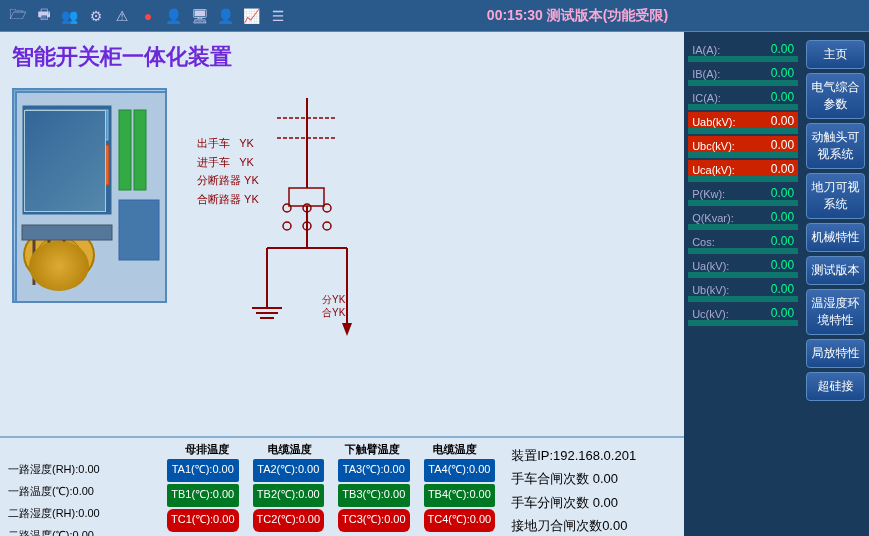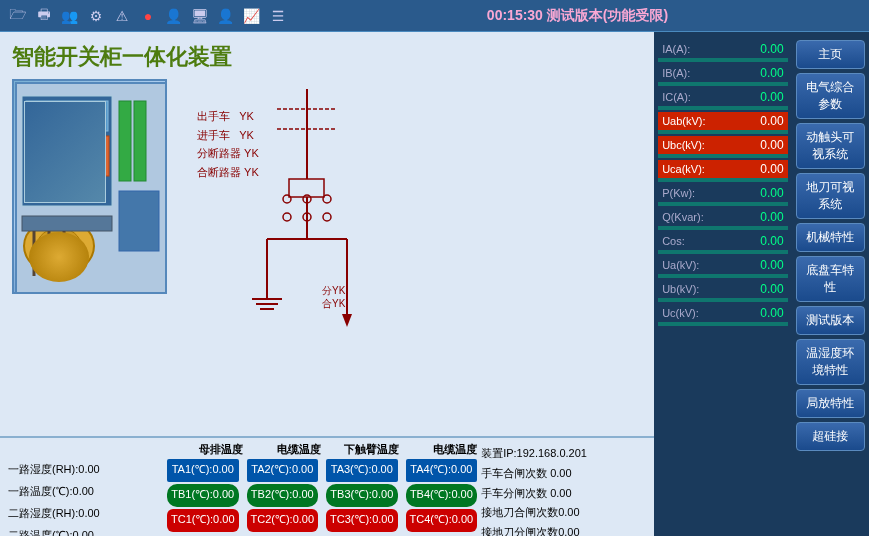--- a/index.html
+++ b/index.html
@@ -43,44 +43,44 @@
       padding: 2px 4px;
       font-size: 11px;
       border-radius: 2px;
     }
     .temp-cell-green {
       background: #007722;
       color: #fff;
       text-align: center;
       padding: 2px 4px;
       font-size: 11px;
-      border-radius: 10px;
+      border-radius: 2px;
     }
     .temp-cell-red {
       background: #cc0000;
       color: #fff;
       text-align: center;
       padding: 2px 4px;
       font-size: 11px;
       border-radius: 6px;
     }
     
     #data-panel {
       width: 180px;
       background: #1a3a5c;
       display: flex;
       flex-direction: column;
       padding: 8px 4px;
       gap: 2px;
     }
     .data-row {
       display: flex;
-      align-items: center;
+      align-items: flex-end;
       height: 22px;
-      border-bottom: 4px solid #0f766e;
+      border-bottom: 6px solid #0f766e;
     }
     .data-label {
       width: 80px;
       font-size: 11px;
       color: #aacf;
       padding-left: 4px;
     }
     .data-value {
       flex: 1;
       font-size: 12px;
@@ -135,23 +135,23 @@
       display: flex;
       flex: 1;
     }
     .title-and-diagram {
       flex: 1;
       padding: 10px 12px;
       position: relative;
     }
     .page-title {
       font-size: 22px;
-      color: #4d7c0f;
+      color: #6d28d9;
       font-weight: bold;
-      margin-bottom: 7px;
+      margin-bottom: 16px;
     }
     .diagram-container {
       display: flex;
       gap: 10px;
     }
     .device-box {
       width: 155px;
       height: 215px;
       border: 2px solid #5588bb;
       background: linear-gradient(135deg, #7ab0d4 0%, #aaccee 40%, #6699cc 70%, #5588bb 100%);
@@ -176,21 +176,21 @@
       background: radial-gradient(circle, #ddaa33, #aa7700);
       border-radius: 50%;
     }
     .circuit-area {
       flex: 1;
       position: relative;
       min-height: 215px;
     }
     .circuit-text-labels {
       position: absolute;
-      top: 28px;
+      top: 46px;
       left: 20px;
       font-size: 11px;
       color: #880000;
       line-height: 1.7;
     }
     
     .left-bottom {
       height: 100px;
       background: #dde8f5;
       border-top: 2px solid #8ab0d0;
@@ -208,36 +208,37 @@
     .bottom-temp-grid {
       flex: 1;
       display: grid;
       grid-template-rows: auto 1fr 1fr 1fr;
       gap: 2px;
     }
     .temp-headers {
       display: grid;
       grid-template-columns: 1fr 1fr 1fr 1fr;
       gap: 2px;
-      text-align: right;
+      text-align: center;
       font-size: 11px;
       color: #000;
       font-weight: bold;
     }
     .temp-data-row {
       display: grid;
       grid-template-columns: 1fr 1fr 1fr 1fr;
-      gap: 8px;
+      gap: 14px;
     }
     .bottom-right-info {
       width: 165px;
-      font-size: 11px;
+      font-size: 13px;
       color: #000;
       line-height: 1.8;
       padding-top: 2px;
+      margin-left: 12px;
     }
   </style>
 </head>
 <body>
 
 <div class="whole-layout">
 
   <div id="toolbar">
     <span class="toolbar-icon">🗁</span>
     <span class="toolbar-icon">🖶</span>
@@ -433,20 +434,19 @@
   </div>
       </div>
 
     <div id="right-panel">
 
     <div class="right-btn">主页</div>
         <div class="right-btn">电气综合参数</div>
         <div class="right-btn">动触头可视系统</div>
         <div class="right-btn">地刀可视系统</div>
         <div class="right-btn">机械特性</div>
-        <div class="right-btn">底盘车特性</div>
         <div class="right-btn">测试版本</div>
         <div class="right-btn">温湿度环境特性</div>
         <div class="right-btn">局放特性</div>
         <div class="right-btn">超硅接</div>
       </div>
   </div>
 </div>
 
 </body></html>

